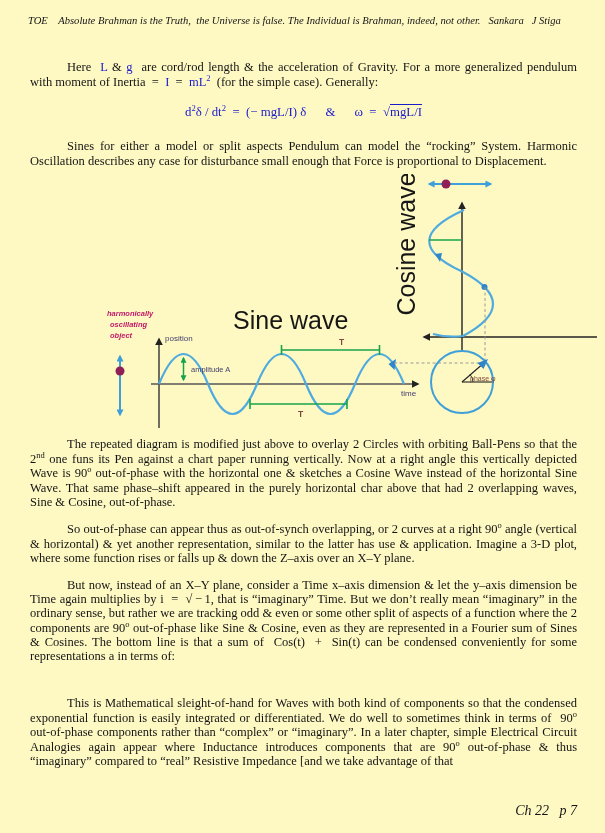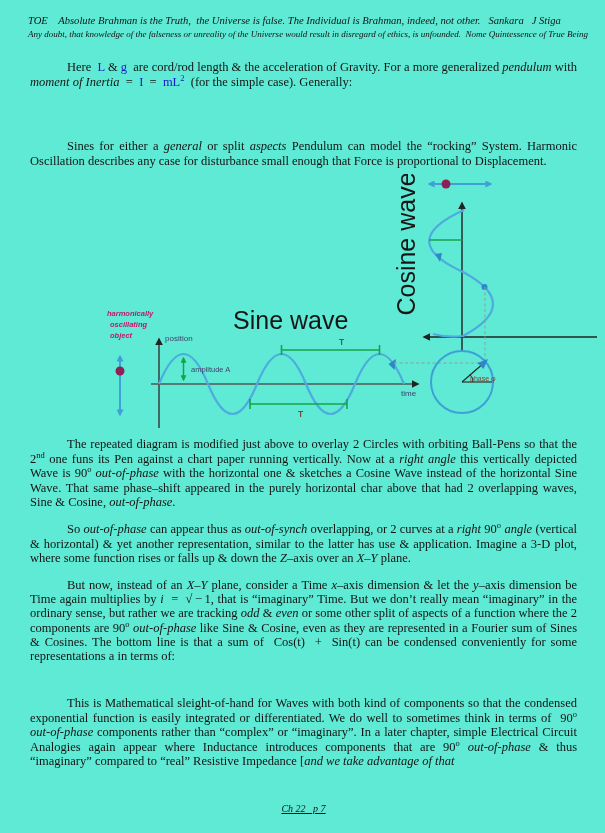--- a/index.html
+++ b/index.html
@@ -9,64 +9,64 @@
     --marker-green:#17a34a;
     --ball-maroon:#8e1f57;
     --label-magenta:#c2186b;
     --label-navy:#44406e;
     --t-maroon:#7c4a3a;
   }
   *{margin:0;padding:0;box-sizing:border-box;}
   html,body{background:#e8e8e8;}
   .page{
     position:relative;width:605px;height:833px;margin:0 auto;
-    background:#5eead4;overflow:hidden;
+    background:#fef9c3;overflow:hidden;
     font-family:"Liberation Serif", serif;color:#141414;
   }
   .hdr{position:absolute;left:28px;width:552px;font-style:italic;white-space:pre;}
   .hdr1{top:15px;font-size:10.6px;}
   .hdr2{top:29px;font-size:9px;}
   .para{
     position:absolute;left:30px;width:547px;
     font-size:12.5px;line-height:14.6px;text-align:justify;text-indent:37px;
   }
   .eq{
     position:absolute;left:30px;width:547px;text-align:center;
     font-size:12.8px;color:var(--eq-blue);white-space:pre;
   }
   .footer{
-    position:absolute;left:30px;width:547px;top:803px;text-align:center;
-    font-style:italic;font-size:10px;white-space:pre;text-decoration:underline;
+    position:absolute;left:30px;width:547px;top:803px;text-align:right;
+    font-style:italic;font-size:14px;white-space:pre;
   }
-  .i{font-style:italic;}
+  .i{}
   .blue{color:var(--eq-blue);}
   .red{color:var(--accent-red);}
   .sup{vertical-align:super;font-size:0.68em;line-height:0;}
   .ov{text-decoration:overline;}
   .diagram{position:absolute;left:102px;top:174px;width:500px;height:264px;}
   svg text{font-family:"Liberation Sans", sans-serif;}
   .dia-title{font-size:25px;fill:#161616;}
   .axis-label{font-size:8px;fill:var(--label-navy);}
   .amp-label{font-size:7.5px;fill:var(--label-navy);}
   .t-label{font-size:8.5px;fill:var(--t-maroon);font-weight:bold;}
   .phase-label{font-size:7px;fill:var(--t-maroon);}
   .osc-label{font-size:7.5px;font-style:italic;font-weight:bold;fill:var(--label-magenta);}
 </style>
 </head>
 <body>
 
 <div class="page">
 
   <div class="hdr hdr1">TOE    Absolute Brahman is the Truth,  the Universe is false. The Individual is Brahman, indeed, not other.   Sankara   J Stiga</div>
-  <div class="hdr hdr2">Any doubt, that knowledge of the falseness or unreality of the Universe would result in disregard of ethics, is unfounded.  Nome Quintessence of True Being</div>
 
   <div class="para" style="top:60px;"><span>Here&nbsp; </span><span class="blue">L</span><span> &amp; </span><span class="blue">g</span><span>&nbsp; are cord/rod length &amp; the acceleration of Gravity. For a more generalized </span><span class="i">pendulum</span><span> with </span><span class="i">moment of Inertia</span><span>&nbsp; =&nbsp; </span><span class="blue">I</span><span>&nbsp; =&nbsp; </span><span class="blue">mL</span><span class="blue sup">2</span><span>&nbsp; (for the simple case). Generally:</span></div>
 
+  <div class="eq" style="top:105px;"><span class="blue">d</span><span class="blue sup">2</span><span class="blue">δ / dt</span><span class="blue sup">2</span><span class="blue">&nbsp; =&nbsp; (− mgL/I) δ</span><span>&nbsp;&nbsp;&nbsp;&nbsp;&nbsp;&nbsp;&amp;&nbsp;&nbsp;&nbsp;&nbsp;&nbsp;&nbsp;</span><span class="blue">ω&nbsp; =&nbsp; √</span><span class="blue ov">mgL/I</span></div>
 
-  <div class="para" style="top:139px;"><span>Sines for either a </span><span class="i">general</span><span> or split </span><span class="i">aspects</span><span> Pendulum can model the “rocking” System. Harmonic Oscillation describes any case for disturbance small enough that Force is proportional to Displacement.</span></div>
+  <div class="para" style="top:139px;"><span>Sines for either a </span><span class="i">model</span><span> or split </span><span class="i">aspects</span><span> Pendulum can model the “rocking” System. Harmonic Oscillation describes any case for disturbance small enough that Force is proportional to Displacement.</span></div>
 
   <div class="diagram">
     <svg width="500" height="264" viewBox="0 0 500 264">
       <defs>
         <marker id="mB" viewBox="0 0 10 10" markerWidth="7" markerHeight="7" refX="8" refY="5" orient="auto-start-reverse" markerUnits="userSpaceOnUse">
           <path d="M0,0 L10,5 L0,10 z" fill="#3f9fd8"></path>
         </marker>
         <marker id="mK" viewBox="0 0 10 10" markerWidth="8" markerHeight="8" refX="8" refY="5" orient="auto-start-reverse" markerUnits="userSpaceOnUse">
           <path d="M0,0 L10,5 L0,10 z" fill="#222222"></path>
         </marker>

